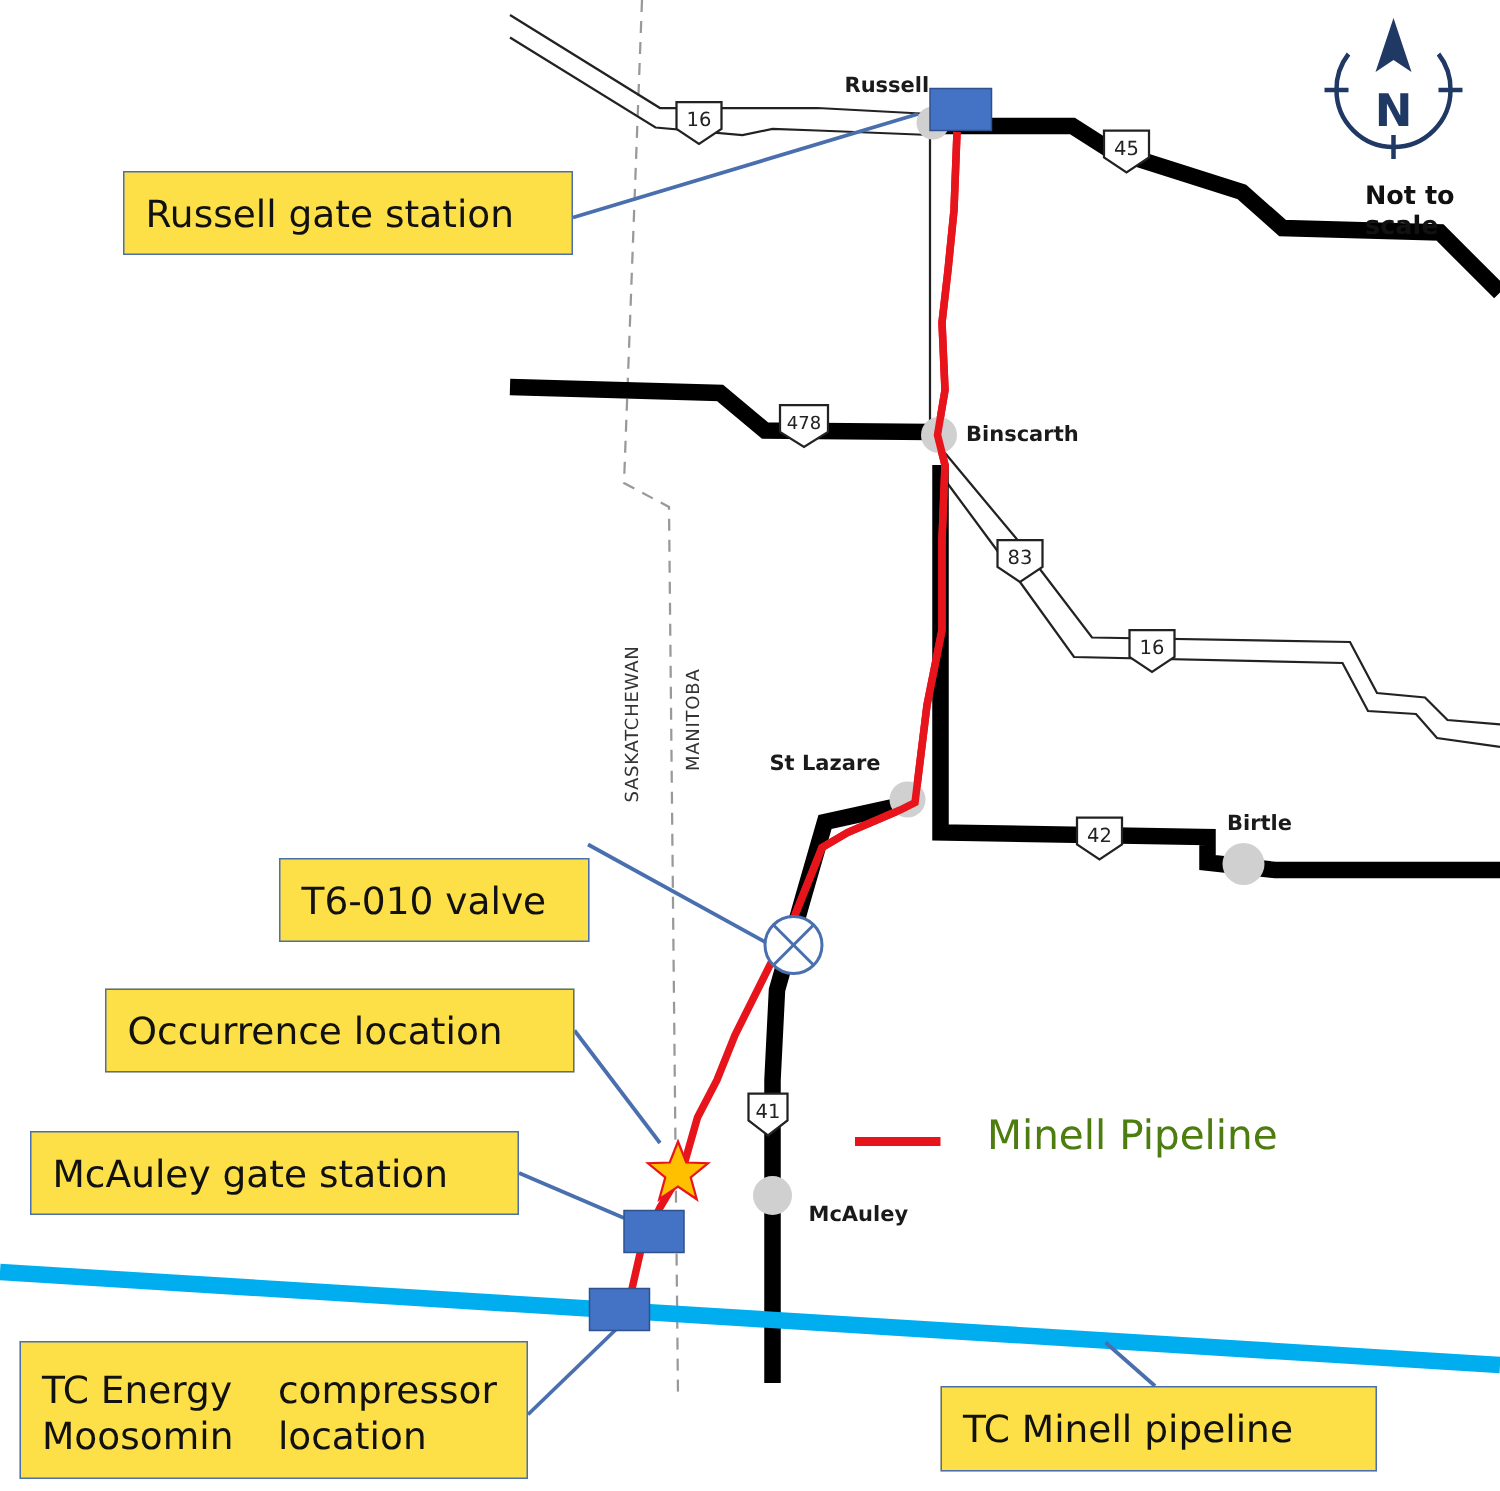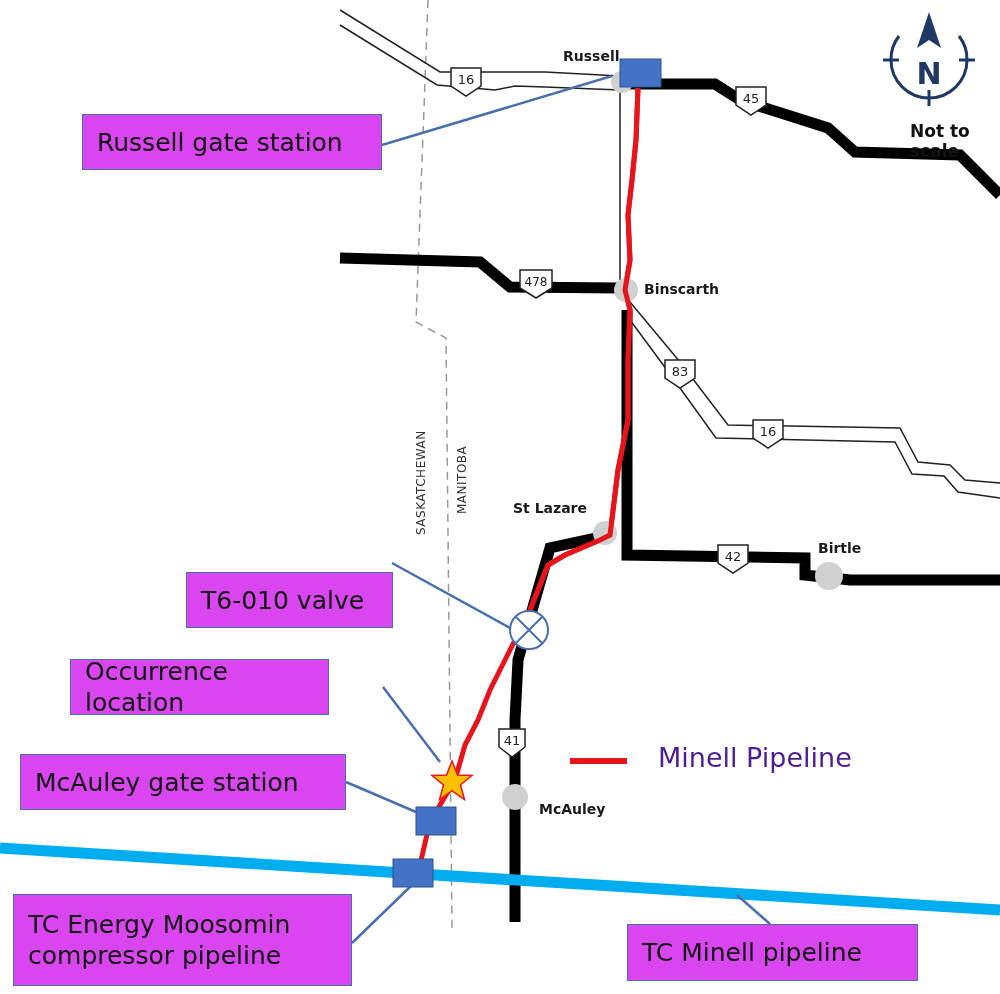--- a/index.html
+++ b/index.html
@@ -1,22 +1,22 @@
 <!DOCTYPE html>
 <html><head>
 <meta charset="utf-8">
 <style>
   html, body { margin:0; padding:0; background:#ffffff; }
   body { width:1000px; height:994px; position:relative; overflow:hidden; font-family:"Liberation Sans", sans-serif; }
   svg#map { position:absolute; left:0; top:0; }
   .town { font-family:"DejaVu Sans", sans-serif; font-weight:bold; font-size:14px; fill:#1a1a1a; }
   .shield-text { font-family:"DejaVu Sans", sans-serif; font-size:13px; fill:#222; }
   .prov { font-family:"DejaVu Sans", sans-serif; font-size:12px; fill:#333; letter-spacing:0.5px; }
-  .callout { position:absolute; background:#d946ef; border:1.5px solid #4a6fae; color:#111; font-family:"DejaVu Sans", sans-serif; font-size:25px; line-height:31px; padding:16px 14px; box-sizing:border-box; display:flex; align-items:center; }
-  .legend-label { position:absolute; font-family:"DejaVu Sans", sans-serif; font-size:27px; color:#4c1d95;text-align:right; }
+  .callout { position:absolute; background:#fde047; border:1.5px solid #4a6fae; color:#111; font-family:"DejaVu Sans", sans-serif; font-size:25px; line-height:31px; padding:16px 14px; box-sizing:border-box; display:flex; align-items:center; }
+  .legend-label { position:absolute; font-family:"DejaVu Sans", sans-serif; font-size:27px; color:#4d7c0f;text-align:right; }
   .scale-note { position:absolute; font-family:"DejaVu Sans", sans-serif; font-weight:bold; font-size:17px; color:#111; }
 </style>
 </head>
 <body>
 
 <svg id="map" width="1000" height="994" viewBox="0 0 1000 994">
 
   <path d="M428,0 L420,320 L445,335 L438,300 L445,340 L450,930" fill="none" stroke="none"></path>
   <path d="M428,0 L416,322 L446,338 L452,930" fill="none" stroke="#999" stroke-width="1.5" stroke-dasharray="8,6"></path>
 
@@ -126,27 +126,27 @@
 </svg>
 
 <div class="scale-note" style="left:910px; top:121px;">Not to scale</div>
 
 <div class="callout" style="left:82px; top:114px; width:300px; height:56px;">
     <span>Russell gate station</span>
   </div>
 <div class="callout" style="left:186px; top:536px; width:207px; height:56px;margin-top:36px;">
     <span>T6-010 valve</span>
   </div>
-<div class="callout" style="left:70px; top:659px; width:259px; height:56px;">
+<div class="callout" style="left:70px; top:659px; width:313px; height:56px;">
     <span>Occurrence location</span>
   </div>
 <div class="callout" style="left:20px; top:754px; width:326px; height:56px;">
     <span>McAuley gate station</span>
   </div>
-<div class="callout" style="left:13px; top:894px; width:339px; height:92px; flex-direction:column; align-items:flex-start; justify-content:center;">
+<div class="callout" style="left:13px; top:894px; width:339px; height:92px; flex-direction:row; align-items:flex-start; justify-content:center;">
   <span>TC Energy Moosomin</span>
-  <span>compressor pipeline</span>
+  <span>compressor location</span>
 </div>
 <div class="callout" style="left:627px; top:924px; width:291px; height:57px;">
     <span>TC Minell pipeline</span>
   </div>
 
 <div class="legend-label" style="left:658px; top:742px;">Minell Pipeline</div>
 
 </body></html>

